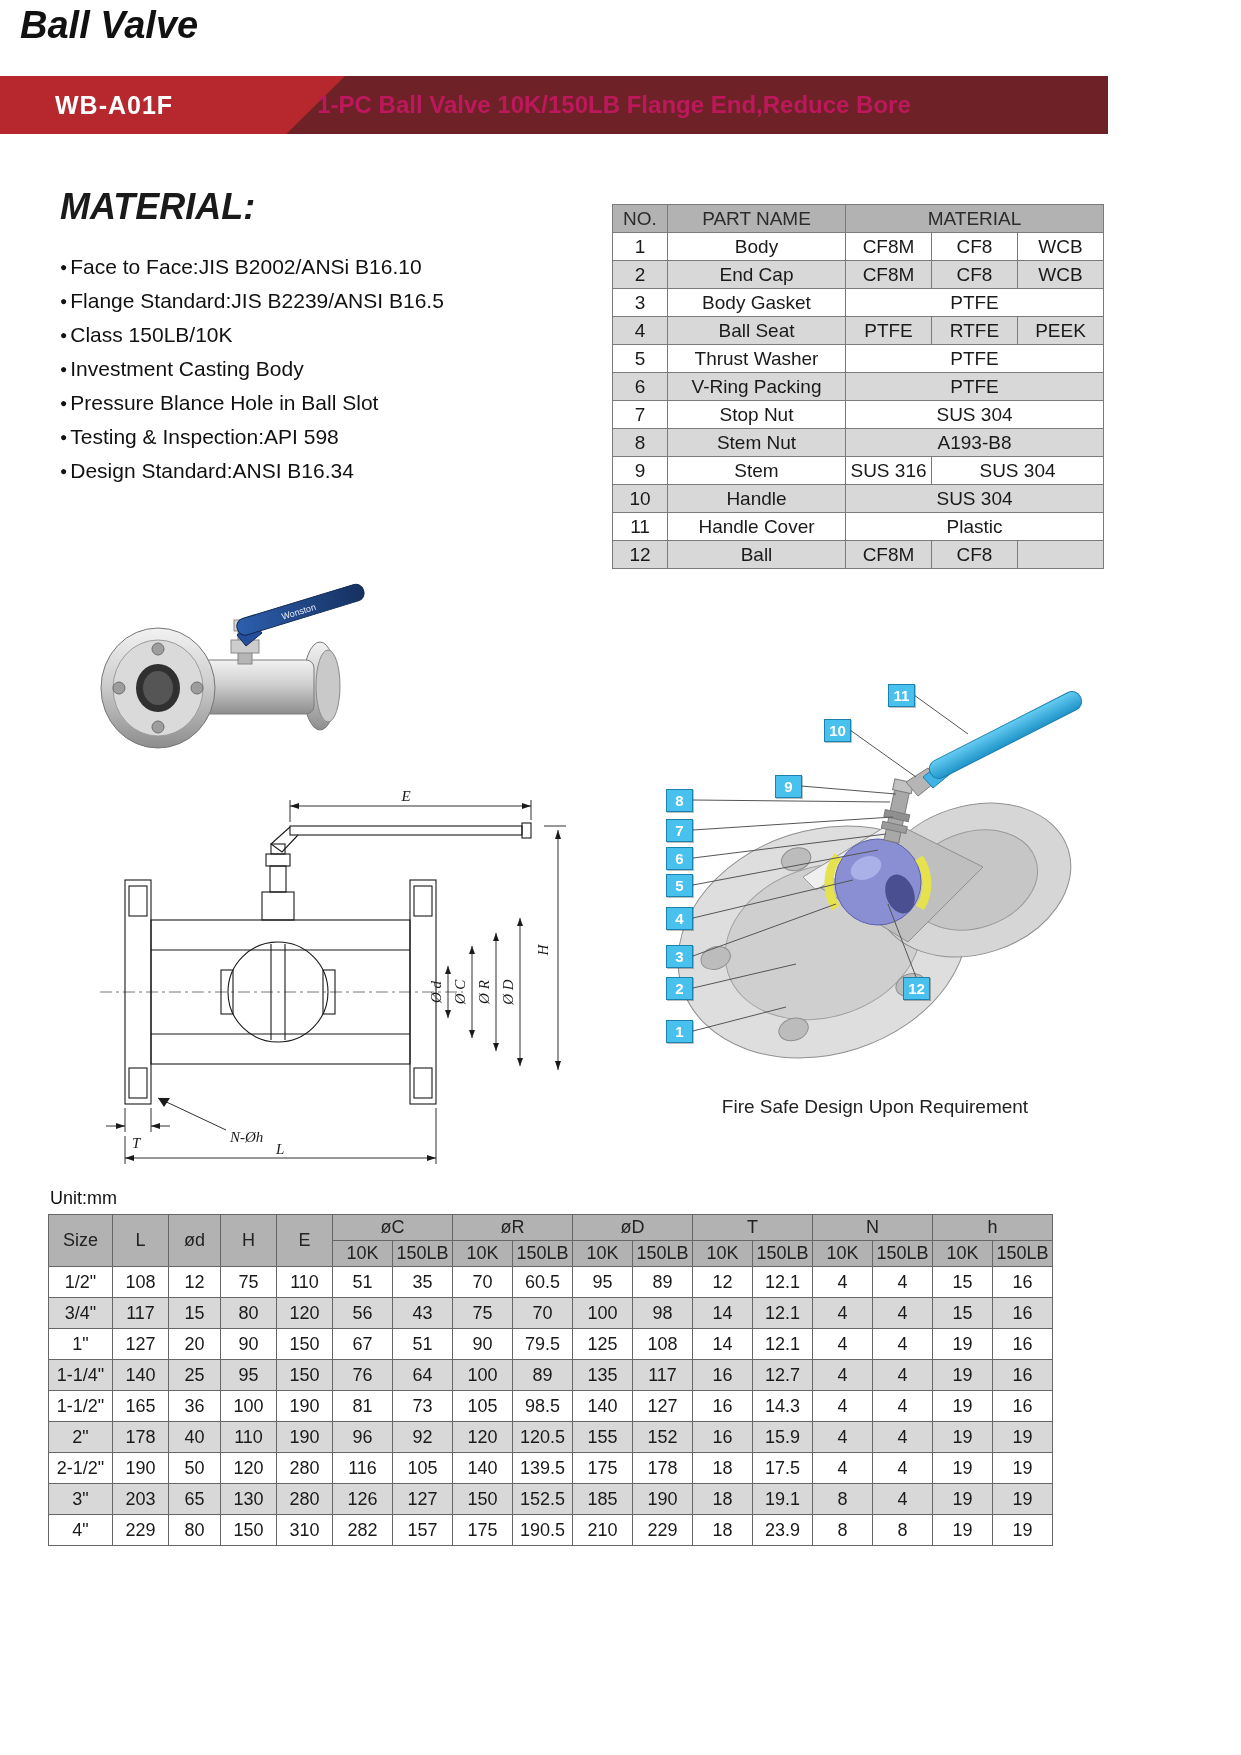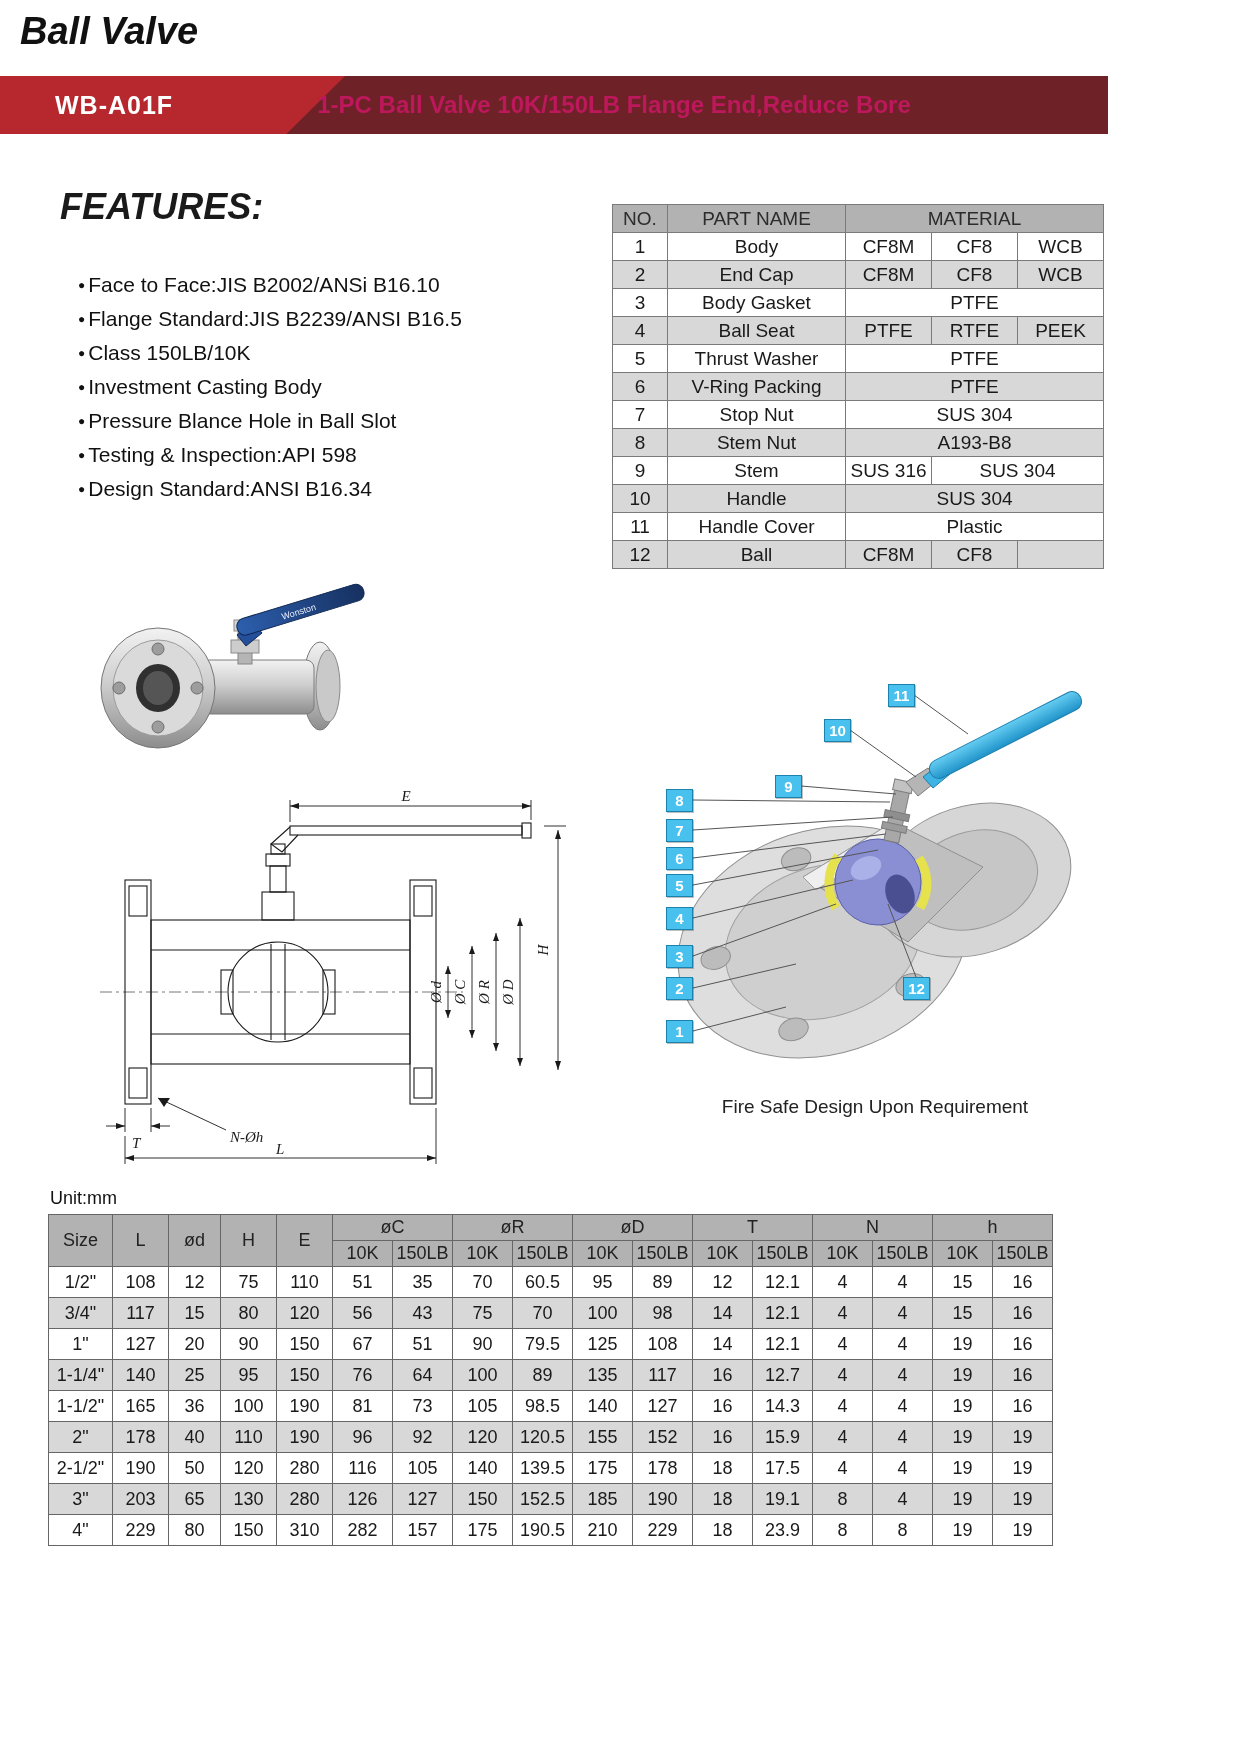--- a/index.html
+++ b/index.html
@@ -1,36 +1,36 @@
 <!DOCTYPE html>
 <html><head>
 <meta charset="utf-8">
 <style>
   html,body { margin:0; padding:0; background:#fff; }
   .page {
     position:relative; width:1241px; height:1755px; background:#fff;
     font-family:"Liberation Sans", sans-serif; overflow:hidden; color:#1a1a1a;
   }
   .page-title {
-    position:absolute; left:20px; top:10px; margin:0;
+    position:absolute; left:20px; top:4px; margin:0;
     font-size:38px; font-weight:bold; font-style:italic; color:#111;
   }
   
   .banner { position:absolute; left:0; top:76px; width:1108px; height:58px; }
   .banner-dark { position:absolute; left:270px; top:0; right:0; bottom:0; background:#6e2227; }
   .banner-red { position:absolute; left:0; top:0; width:345px; height:100%; background:#b7282e;
     clip-path:polygon(0 0, 100% 0, 83% 100%, 0 100%); }
   .banner-model { position:absolute; left:55px; top:50%; transform:translateY(-50%);
     color:#fff; font-size:25px; font-weight:bold; letter-spacing:1px; }
   .banner-title { position:absolute; left:300px; right:180px; top:50%; transform:translateY(-50%);
     color:#be185d; font-size:24px; font-weight:bold; text-align:center; white-space:nowrap; }
   
   .features-heading { position:absolute; left:60px; top:186px; margin:0;
     font-size:36px; font-weight:bold; font-style:italic; }
-  .features-list { position:absolute; left:60px; top:250px; margin:18px; padding:0; list-style:none; }
+  .features-list { position:absolute; left:60px; top:250px; margin:0; padding:0; list-style:none; }
   .features-list li { font-size:21px; line-height:33px; color:#111; }
   .features-list li::before { content:"●"; font-size:12px; margin-right:3px; vertical-align:3px; }
   
   .parts-table { position:absolute; left:612px; top:204px; border-collapse:collapse;
     table-layout:fixed; font-size:19px; }
   .parts-table th, .parts-table td { border:1px solid #7a7a7a; text-align:center;
     padding:1px 4px; height:25px; overflow:hidden; white-space:nowrap; }
   .parts-table thead th { background:#b2b2b2; font-weight:normal; color:#2c2c2c; }
   .parts-table tr.shade td { background:#d8d8d8; }
   
@@ -60,21 +60,21 @@
 
   <h1 class="page-title">Ball Valve</h1>
 
   <div class="banner">
     <div class="banner-dark"></div>
     <div class="banner-red"></div>
     <span class="banner-model">WB-A01F</span>
     <span class="banner-title">1-PC Ball Valve 10K/150LB Flange End,Reduce Bore</span>
   </div>
 
-  <h2 class="features-heading">FEATURES:</h2>
+  <h2 class="features-heading">MATERIAL:</h2>
   <ul class="features-list">
       <li>Face to Face:JIS B2002/ANSi B16.10</li>
       <li>Flange Standard:JIS B2239/ANSI B16.5</li>
       <li>Class 150LB/10K</li>
       <li>Investment Casting Body</li>
       <li>Pressure Blance Hole in Ball Slot</li>
       <li>Testing &amp; Inspection:API 598</li>
       <li>Design Standard:ANSI B16.34</li>
     </ul>
 

